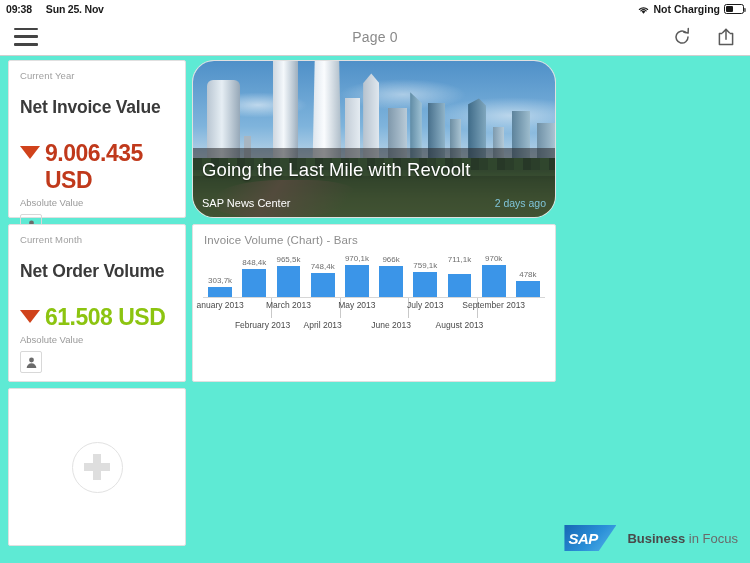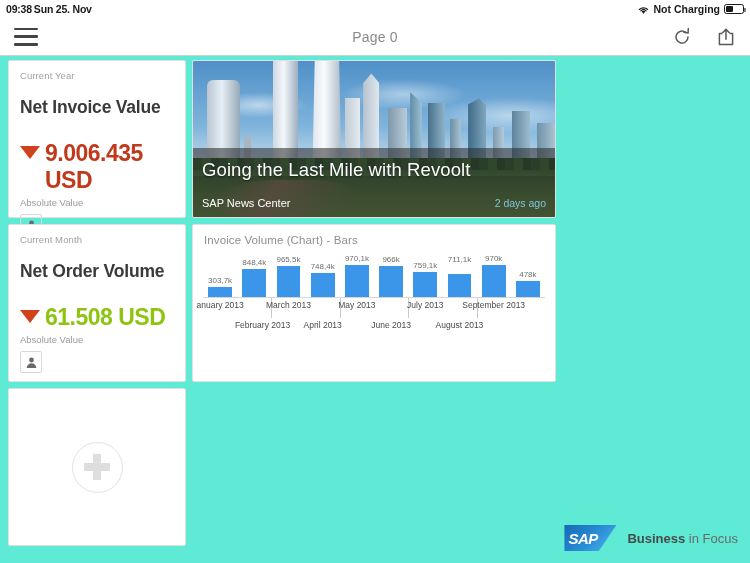--- a/index.html
+++ b/index.html
@@ -12,21 +12,21 @@
   #app { position: relative; width: 750px; height: 563px; }
 
   
   .statusbar {
     height: 18px; width: 100%;
     display: flex; align-items: center;
     padding: 0 6px;
     font-size: 10.5px; font-weight: bold; color: #1a1a1a;
     background: #ffffff;
   }
-  .sb-left { display: flex; align-items: center; gap: 2px; }
+  .sb-left { display: flex; align-items: center; gap: 14px; }
   .sb-right { margin-left: auto; display: flex; align-items: center; gap: 4px; }
   .sb-time { letter-spacing: -0.2px; }
   .sb-date { letter-spacing: -0.2px; }
   .wifi-icon { display: inline-block; width: 13px; height: 10px; position: relative; top: 1px; }
   .batt {
     width: 20px; height: 10px; border: 1.3px solid #1a1a1a; border-radius: 2.5px;
     position: relative; display: inline-block;
   }
   .batt::after {
     content: ""; position: absolute; right: -3px; top: 2.6px;
@@ -241,21 +241,21 @@
             </svg>
         </div>
       </div>
 
       <div class="tile add-tile" style="left:8px; top:328px; width:178px; height:158px;">
         <div class="add-circle">
           <i class="plus"></i>
         </div>
       </div>
 
-      <div class="tile news" style="left:192px; top:0px; width:364px; height:158px;">
+      <div class="tile news" style="left:192px; top:0px; width:364px; height:158px;border-radius:22px;">
         <div class="news-img">
           <div class="sky"></div>
           <div class="clouds"></div>
 
           <div class="bld" style="left:4%;  width:9%;  height:58%; background:linear-gradient(90deg,#b9c6d2,#e6eef4 45%,#96a8b8); border-radius:6px 6px 0 0;"></div>
           <div class="bld" style="left:14%; width:2%;  height:22%; background:#a8b6c2;"></div>
           <div class="bld" style="left:22%; width:7%;  height:74%; background:linear-gradient(90deg,#cfd8e0,#f0f4f8 40%,#9fb0bf);"></div>
           <div class="bld" style="left:22.8%; width:5.4%; height:80%; background:linear-gradient(90deg,#d8e0e8,#f4f8fb 40%,#b0bfcc); clip-path:polygon(0 6%,50% 0,100% 6%,100% 100%,0 100%);"></div>
           <div class="bld" style="left:33%; width:8%;  height:79%; background:linear-gradient(90deg,#dbe4ec,#fafcfe 42%,#aebdc9); clip-path:polygon(8% 8%,50% 0,92% 8%,100% 100%,0 100%);"></div>
           <div class="bld" style="left:42%; width:4%;  height:46%; background:linear-gradient(90deg,#c2ccd6,#e4ebf1);"></div>

